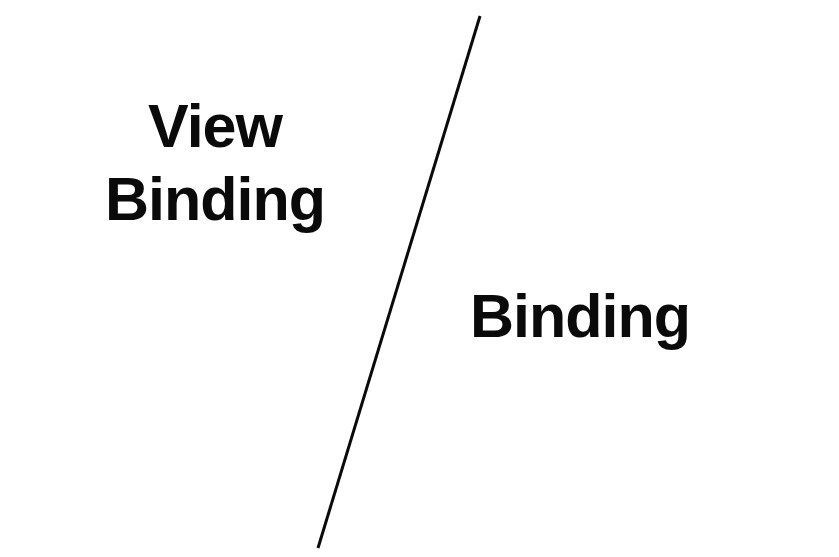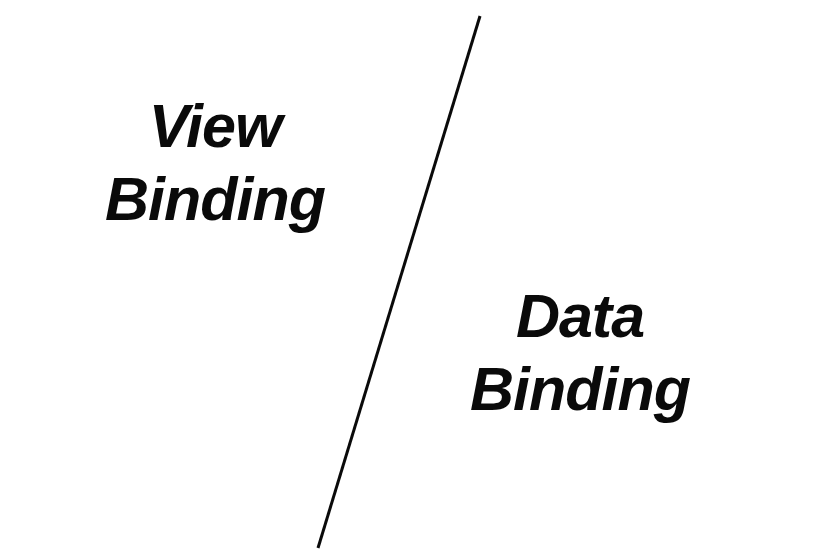--- a/index.html
+++ b/index.html
@@ -12,21 +12,20 @@
       height: 557px;
       background: #ffffff;
       position: relative;
       font-family: -apple-system, BlinkMacSystemFont, "Segoe UI", Helvetica, Arial, sans-serif;
       overflow: hidden;
     }
     .container {
       position: relative;
       width: 100%;
       height: 100%;
-      font-style: italic;
     }
     .label-left {
       position: absolute;
       top: 90px;
       left: 105px;
       font-size: 61px;
       font-weight: 800;
       color: #0a0a0a;
       text-align: center;
       line-height: 1.2;
@@ -62,16 +61,15 @@
   <div class="label-left">
     <span class="line1">View</span>
     <span class="line2">Binding</span>
   </div>
 
   <svg class="divider" viewBox="0 0 839 557">
     <line x1="480" y1="16" x2="318" y2="548" stroke="#0a0a0a" stroke-width="3"></line>
   </svg>
 
   <div class="label-right">
-    <span class="line1">Data</span>
     <span class="line2">Binding</span>
   </div>
 </div>
 
 </body></html>

